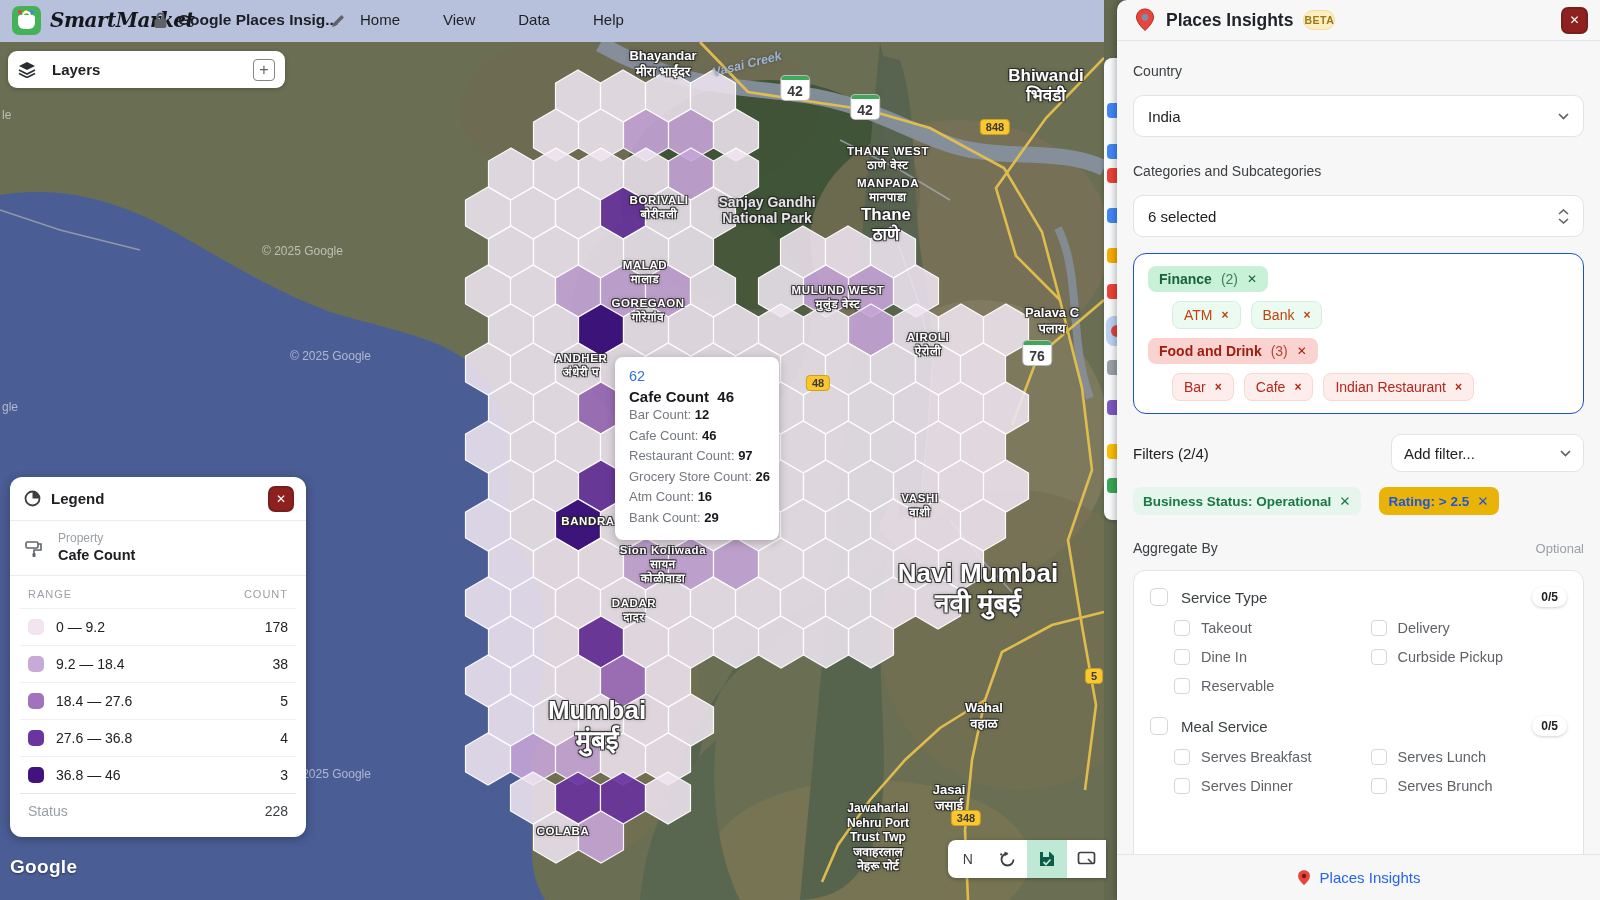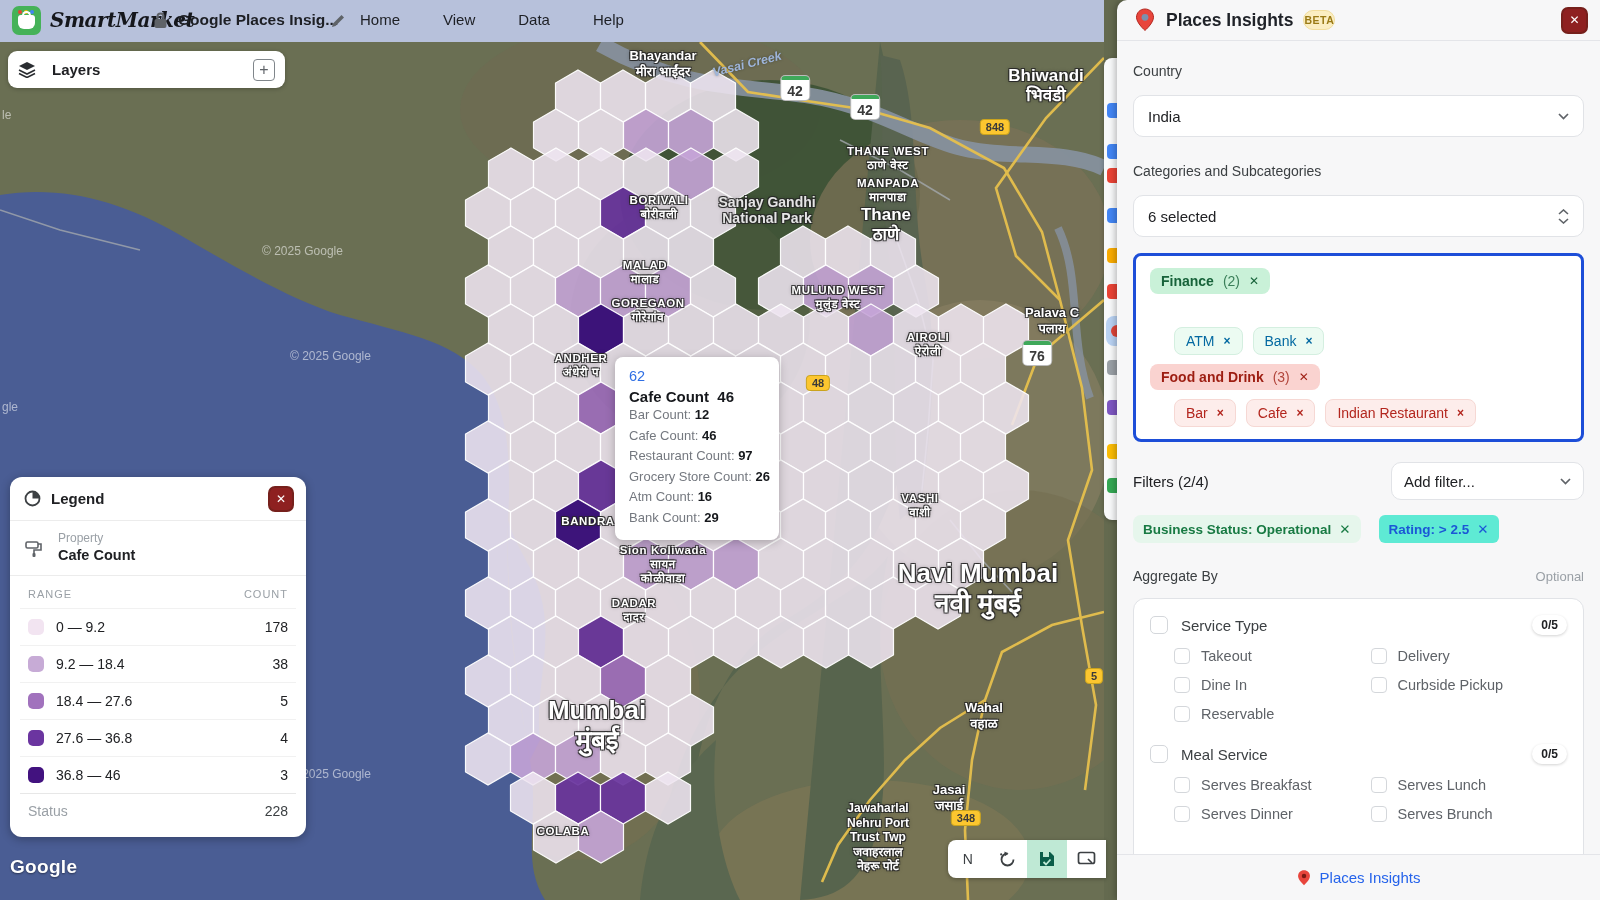--- a/index.html
+++ b/index.html
@@ -81,39 +81,39 @@
   #panel{position:absolute;left:1117px;top:0;width:483px;height:900px;background:#f7f7f8;z-index:20;box-shadow:-2px 0 6px rgba(0,0,0,.25);border-radius:10px 0 0 0;}
   #p-head{height:41px;display:flex;align-items:center;padding:0 12px 0 18px;border-bottom:1px solid #e4e5e9;}
   #p-title{font-size:17.5px;font-weight:bold;color:#1f2228;margin-left:11px;}
   .beta{margin-left:10px;background:#fbeec2;color:#9a7a16;border:1px solid #f1dd9c;font-size:10.5px;font-weight:bold;letter-spacing:.5px;padding:3px 0;border-radius:10px;}
   #p-close{margin-left:auto;width:27px;height:27px;background:#8e2020;border:2px solid #76201c;border-radius:7px;color:#fff;font-size:12px;line-height:23px;text-align:center;font-weight:bold;}
   #p-body{position:absolute;top:42px;bottom:46px;left:0;right:0;padding:21px 16px 0;overflow:hidden;}
   .p-label{font-size:14px;color:#3c4043;}
   .select{margin-top:16px;height:42px;background:#fff;border:1px solid #e1e3e7;border-radius:10px;display:flex;align-items:center;padding:0 14px;font-size:15px;color:#202124;}
   .select .cv{flex:1;}
   .cats-label{margin-top:26px;}
-  .chips-box{margin-top:16px;background:#fff;border:3px solid #1d4ed8;border-radius:8px;padding:12px 14px;}
+  .chips-box{margin-top:16px;background:#fff;border:1px solid #1d4ed8;border-radius:13px;padding:12px 14px;}
   .chip{display:inline-flex;align-items:center;gap:9px;border-radius:8px;padding:5px 11px;font-size:14px;font-weight:600;}
   .chip .cnt{font-weight:500;opacity:.8;}
   .chip .x{font-size:12px;font-weight:bold;}
   .chip-row{margin-top:9px;}
   .chip-row:first-child{margin-top:0;}
   .chip-row.sub{margin-left:24px;display:flex;gap:10px;}
   .cg-main{background:#c9f1d8;color:#17633a;}
-  .cg-sub{background:#ecfbf2;color:#0369a1;border:1px solid #d4efe0;font-weight:500;margin-top:24px;}
+  .cg-sub{background:#ecfbf2;color:#c2410c;border:1px solid #d4efe0;font-weight:500;}
   .cr-main{background:#fad3d0;color:#9d1d11;}
   .cr-sub{background:#fdedeb;color:#b3261e;border:1px solid #f6d8d4;font-weight:500;}
   .filters-row{margin-top:20px;display:flex;align-items:center;justify-content:space-between;}
   .filters-lb{font-size:15px;color:#202124;}
   .addf{width:193px;height:38px;background:#fff;border:1px solid #e1e3e7;border-radius:10px;display:flex;align-items:center;padding:0 12px;font-size:15px;color:#202124;}
   .addf span{flex:1;}
   .fchips{margin-top:15px;display:flex;gap:18px;}
   .fchip{display:inline-flex;align-items:center;gap:8px;border-radius:8px;padding:6px 10px;font-size:13.5px;font-weight:600;}
   .fc-green{background:#e6f6ec;color:#187a43;}
-  .fc-blue{background:#5eead4;color:#1b57d6;border-radius:6px;}
+  .fc-blue{background:#eab308;color:#1b57d6;}
   .agg-row{margin-top:25px;display:flex;align-items:center;justify-content:space-between;}
   .optional{font-size:13px;color:#9aa0a6;}
   .agg-box{margin-top:14px;background:#fff;border:1px solid #e1e3e7;border-radius:12px;padding:16px;height:330px;}
   .grp-head{display:flex;align-items:center;}
   .cb{width:18px;height:18px;border:1.5px solid #d4d7db;border-radius:5px;background:#fff;flex:none;}
   .cb.sm{width:16px;height:16px;border-radius:4px;}
   .grp-head .gl{margin-left:13px;font-size:15px;color:#3c4043;font-weight:500;flex:1;}
   .pill{background:#fff;border-radius:999px;padding:3px 9px;font-size:12px;font-weight:bold;color:#202124;box-shadow:0 1px 3px rgba(0,0,0,.18);}
   .grp-grid{display:grid;grid-template-columns:1fr 1fr;row-gap:13px;margin:13px 0 22px 24px;}
   .opt{display:flex;align-items:center;}

